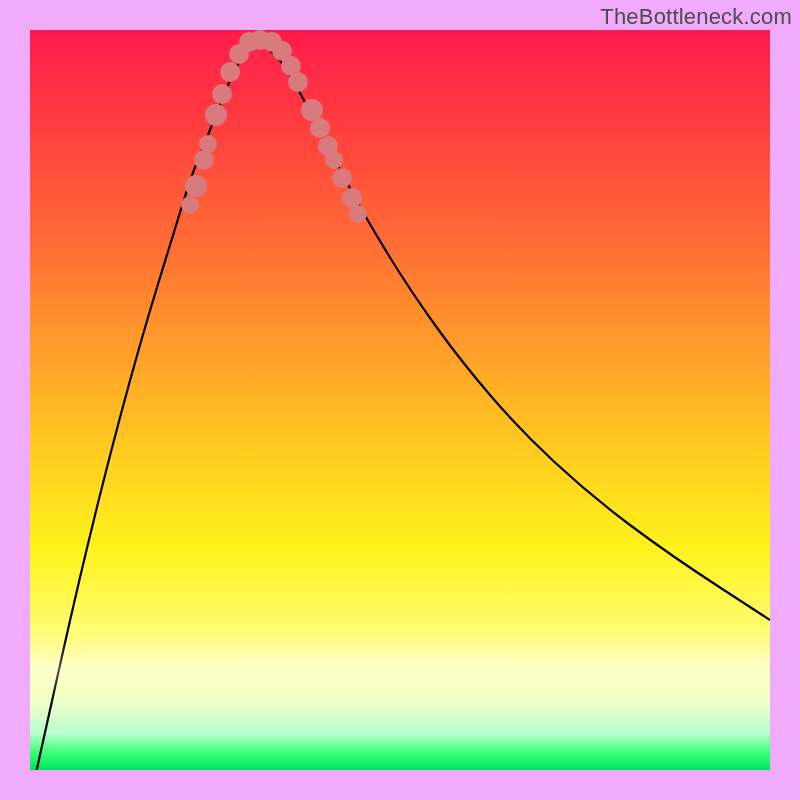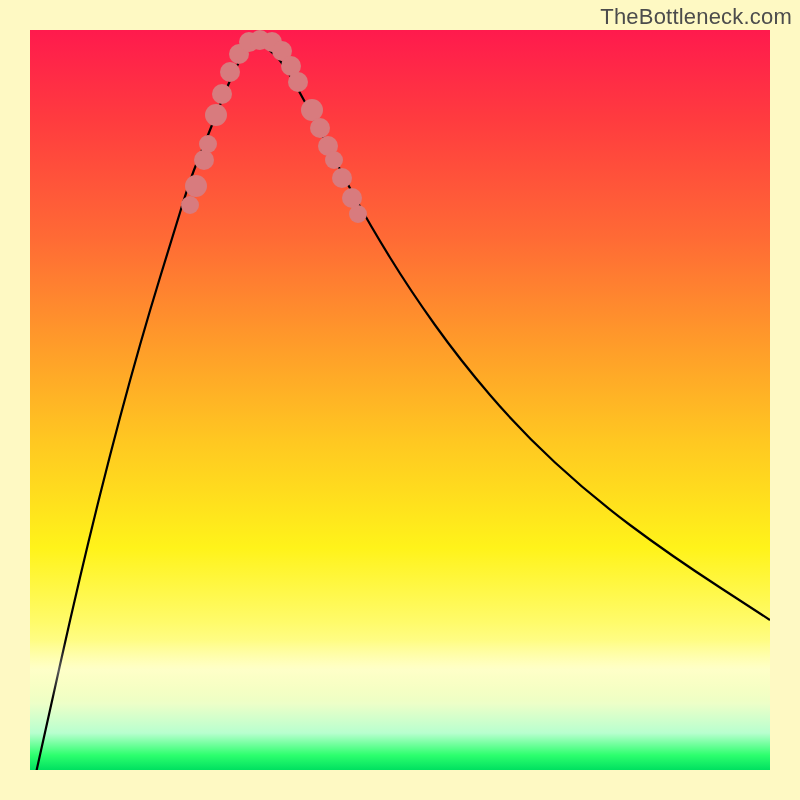--- a/index.html
+++ b/index.html
@@ -10,21 +10,21 @@
     background: #000;
     overflow: hidden;
     font-family: Arial, Helvetica, sans-serif;
   }
   .frame {
     position: absolute;
     left: 0;
     top: 0;
     width: 800px;
     height: 800px;
-    background: #fef9c3;
+    background: #f0abfc;
   }
   .plot-area {
     position: absolute;
     left: 30px;
     top: 30px;
     width: 740px;
     height: 740px;
     background: linear-gradient(to bottom,
       #ff1a4d 0%,
       #ff3b3f 12%,

